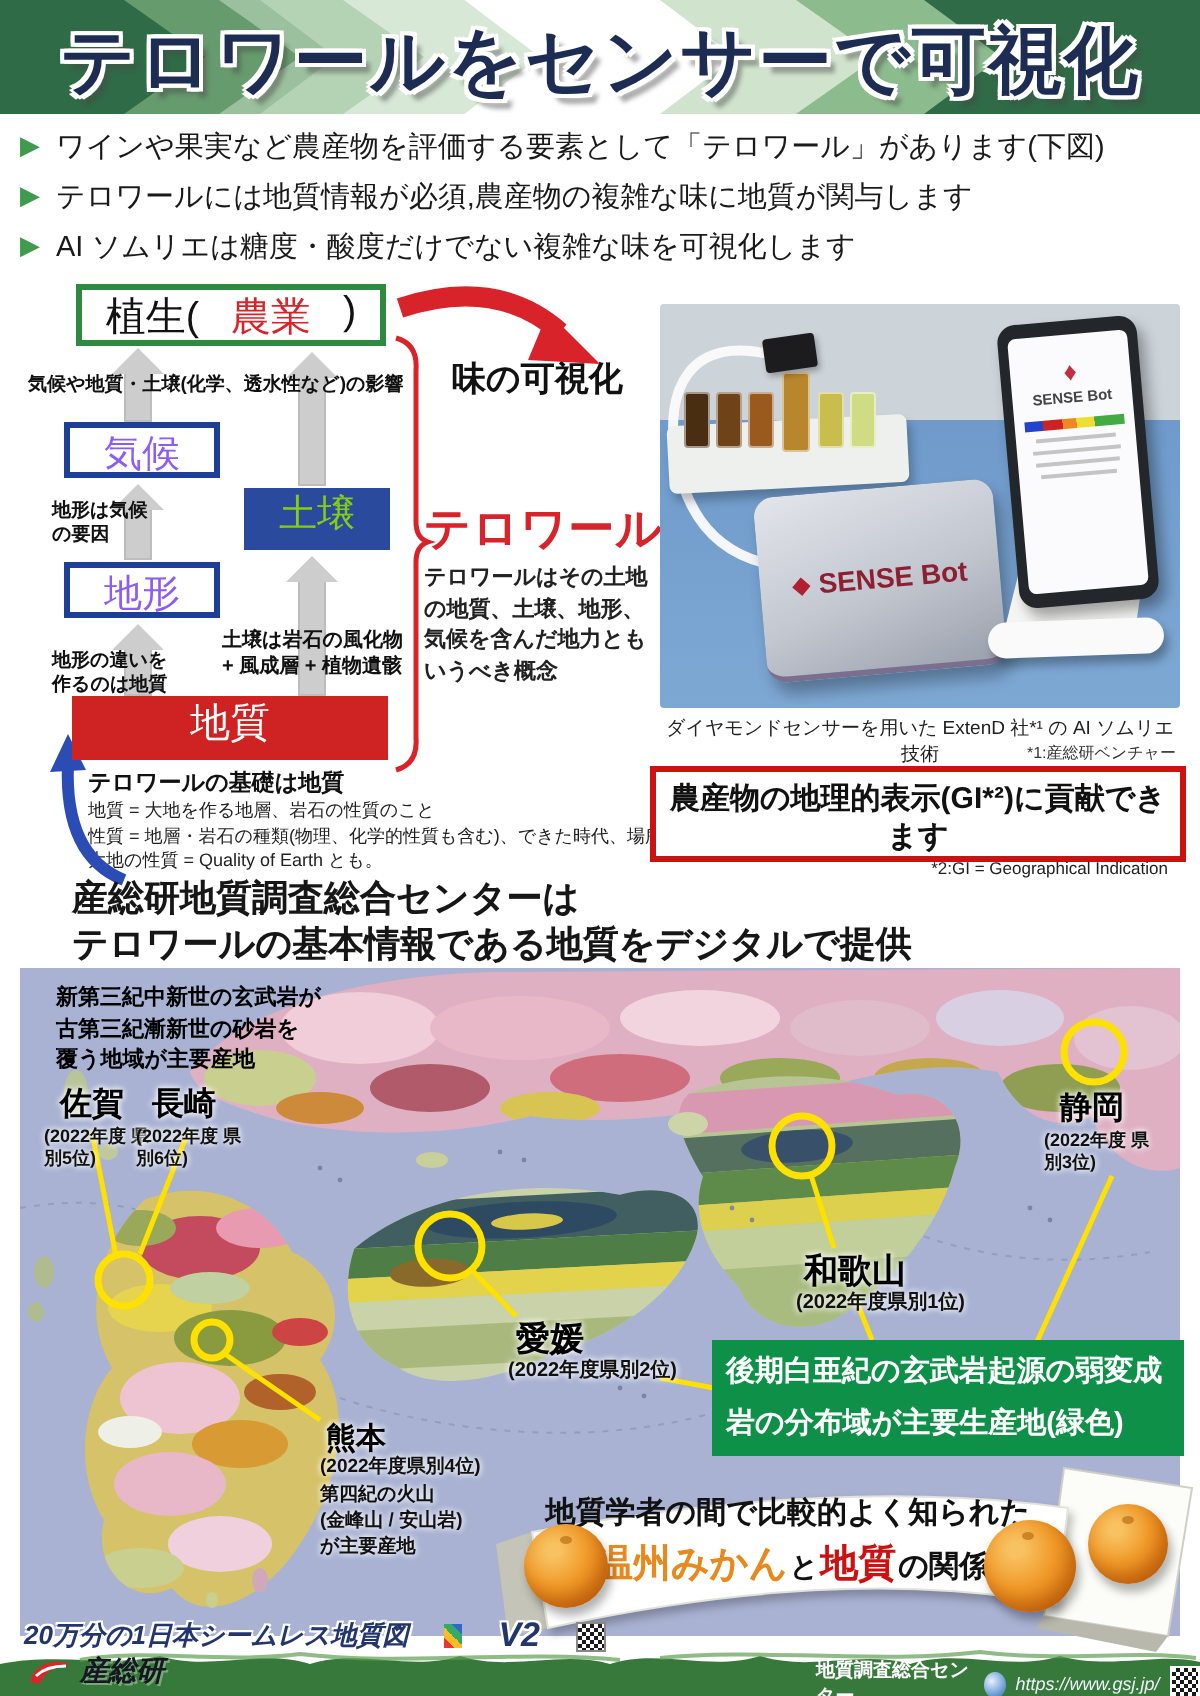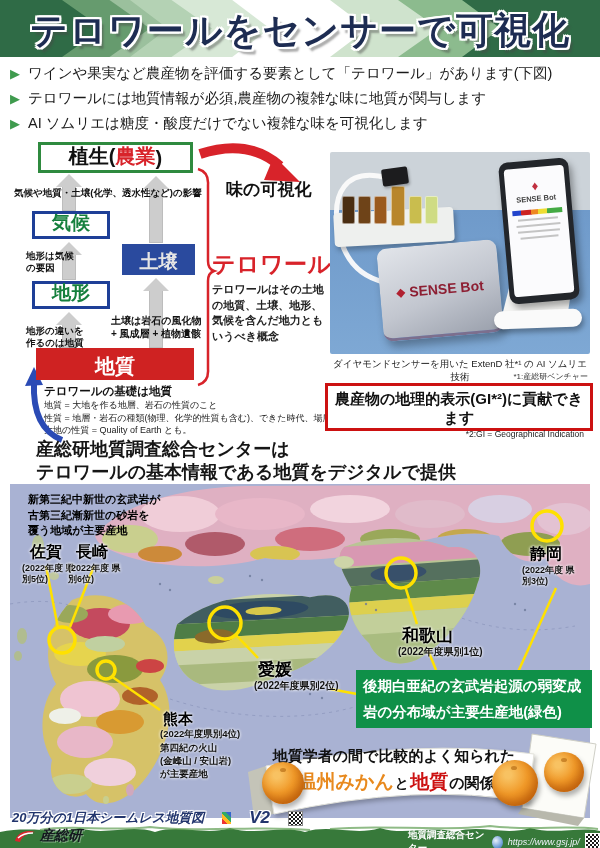--- a/index.html
+++ b/index.html
@@ -11,25 +11,25 @@
   .chev{position:absolute;top:0;height:57px;}
   .title{position:absolute;top:6px;left:0;width:600px;text-align:center;
          font-size:37px;font-weight:bold;color:#1d2c52;letter-spacing:1px;
          text-shadow:-2px -2px 0 #fff,2px -2px 0 #fff,-2px 2px 0 #fff,2px 2px 0 #fff,
                      0 -2px 0 #fff,0 2px 0 #fff,-2px 0 0 #fff,2px 0 0 #fff,
                      4px 5px 2px rgba(70,70,70,.45);}
   .bullet-row{position:absolute;left:10px;width:580px;height:22px;display:flex;align-items:center;gap:8px;}
   .bullet-mark{color:#3f9b4e;font-size:13px;}
   .bullet-text{font-size:14.5px;color:#1a1a1a;}
   
-  .dbox{position:absolute;display:flex;align-items:flex-end;justify-content:center;
-        font-weight:bold;background:#fff;box-sizing:border-box;z-index:4;}
+  .dbox{position:absolute;display:flex;align-items:flex-start;justify-content:center;
+        font-weight:normal;background:#fff;box-sizing:border-box;z-index:4;gap:16px;}
   .bo-green{border:3px solid #2f8a3f;color:#111;}
-  .bo-blue{border:3px solid #1e3f97;color:#15803d;}
-  .bf-blue{background:#2a4a9e;color:#e5e5e5;}
+  .bo-blue{border:3px solid #1e3f97;color:#8b5cf6;}
+  .bf-blue{background:#2a4a9e;color:#84cc16;}
   .bf-red{background:#cf2222;color:#fff;}
   .note{position:absolute;font-size:9.5px;font-weight:bold;line-height:12px;color:#111;z-index:5;}
   .uarr{position:absolute;width:26px;display:flex;flex-direction:column;align-items:center;z-index:1;}
   .uarr .head{width:0;height:0;border-left:13px solid transparent;border-right:13px solid transparent;
               border-bottom:13px solid #cdcdcd;}
   .uarr .shaft{width:12px;flex:1;background:#cdcdcd;border:1px solid #bdbdbd;border-top:none;}
   
   .region-name{position:absolute;font-weight:bold;color:#000;z-index:6;
                text-shadow:0 0 3px rgba(255,255,255,.9),0 0 3px rgba(255,255,255,.9);}
   .region-rank{position:absolute;font-size:9px;font-weight:bold;color:#111;line-height:11px;z-index:6;

